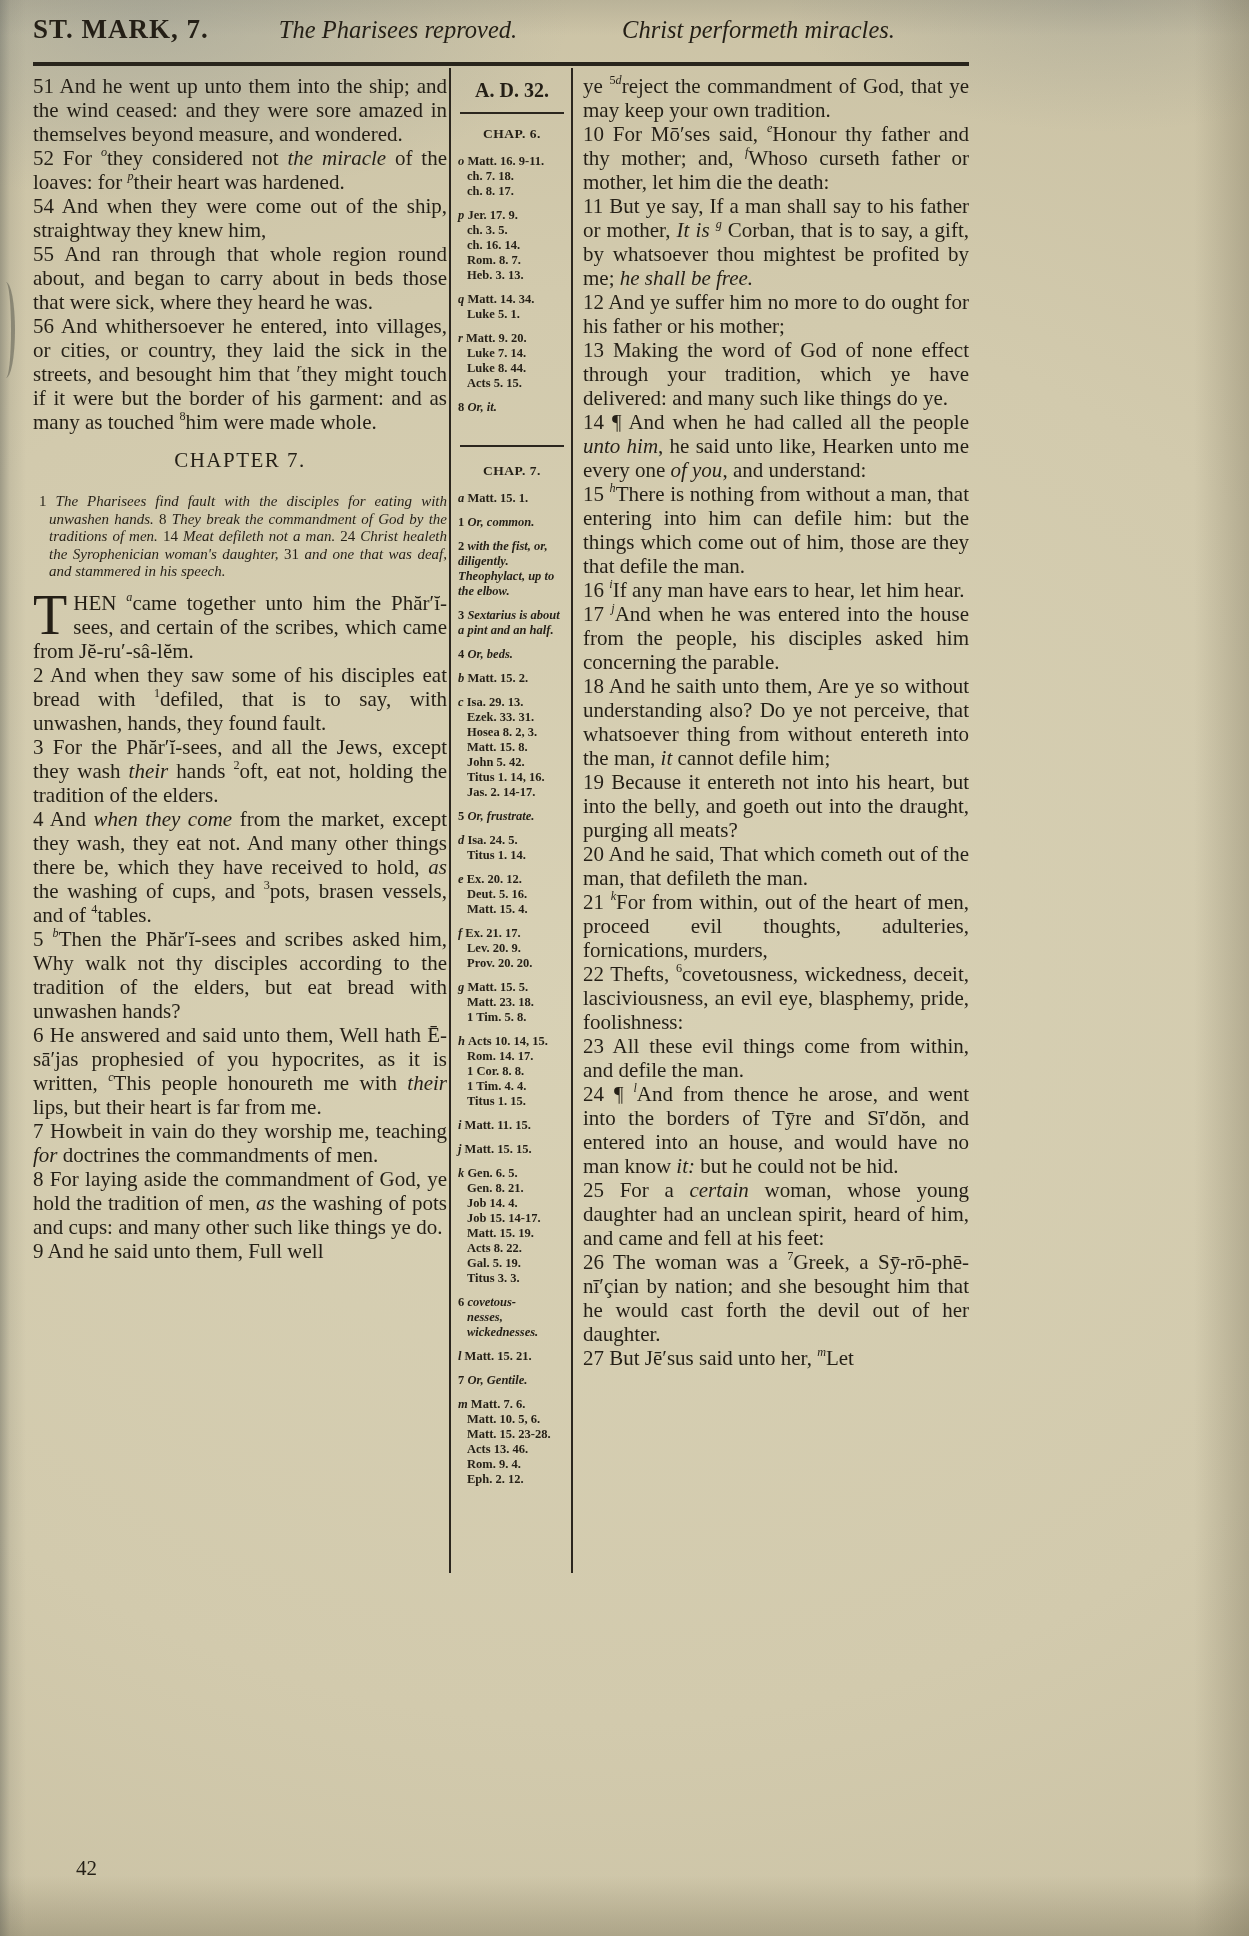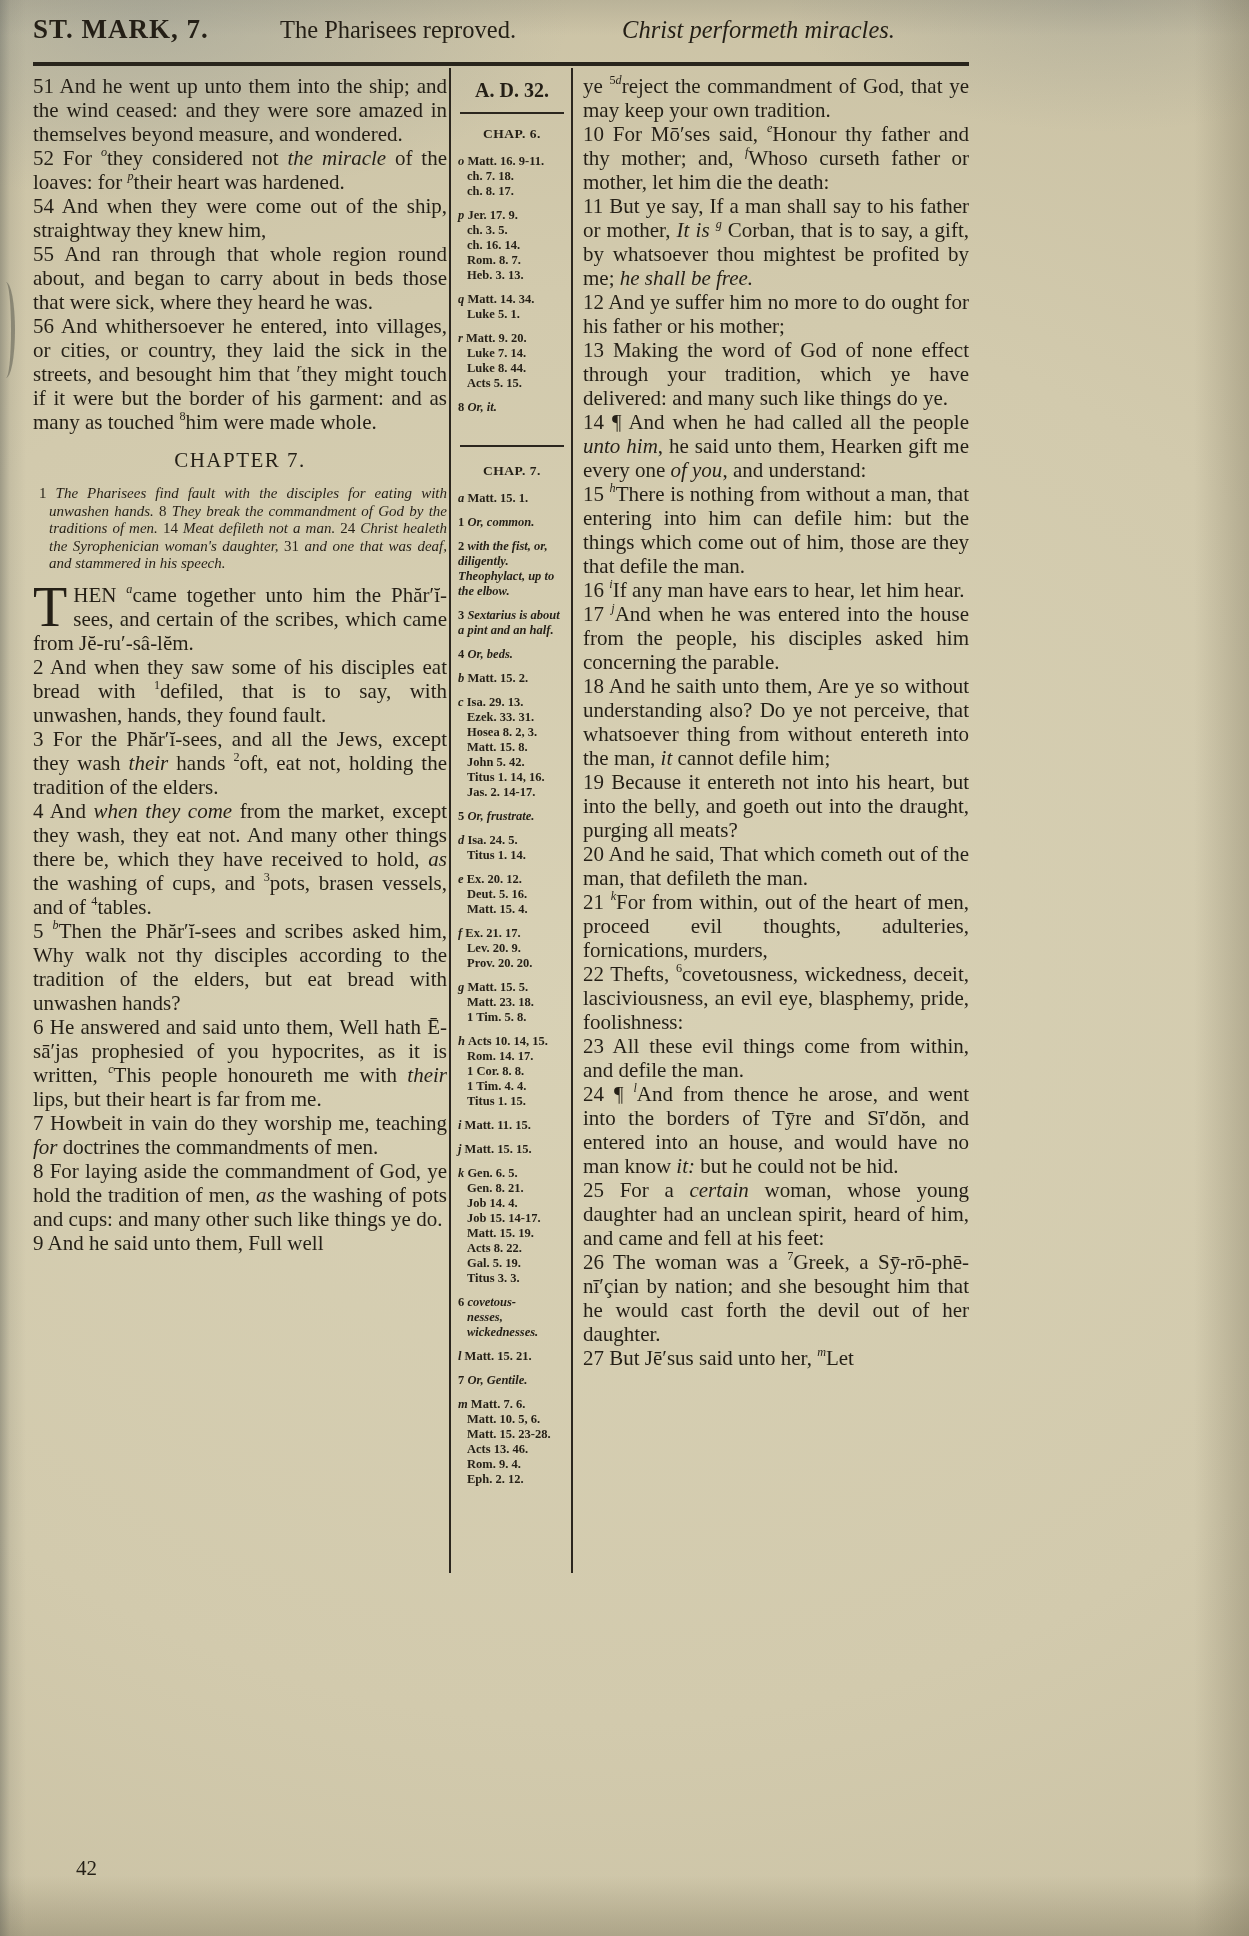--- a/index.html
+++ b/index.html
@@ -26,21 +26,21 @@
     border-right: 4px solid rgba(52,54,50,0.40);
     border-radius: 0 60% 60% 0 / 0 50% 50% 0;
   }
   .textblock { position: absolute; left: 33px; top: 14px; width: 936px; }
 
   .runhead {
     display: flex; align-items: baseline;
     border-bottom: 4px solid #29251c; padding-bottom: 17px;
   }
   .book-title { width: 215px; font-weight: bold; font-size: 27px; letter-spacing: 1px; }
-  .head-left  { width: 300px; text-align: center; font-size: 24.5px; }
+  .head-left  { width: 300px; text-align: center; font-style: italic; font-size: 24.5px; }
   .head-right { flex: 1; text-align: center; font-style: italic; font-size: 24.5px; }
 
   .columns { display: flex; margin-top: 2px; }
   .col-left  { width: 414px; padding-top: 6px; }
   .col-right { flex: 1; padding-left: 8px; padding-top: 6px; }
 
   .col-center {
     width: 124px; margin: 0 2px;
     border-left: 2px solid #2b261e; border-right: 2px solid #2b261e;
     padding: 8px 5px 0 7px;
@@ -54,21 +54,21 @@
   sup { font-size: 0.58em; line-height: 0; position: relative; top: -1px; }
   .dropcap {
     float: left; font-size: 56px; line-height: 44px;
     padding: 2px 6px 0 0; font-style: normal;
   }
   h2.chapter-heading {
     margin: 14px 0 6px; font-weight: normal; font-size: 21px;
     letter-spacing: 1.5px; text-align: center;
   }
   .summary {
-    margin: 12px 0 10px; font-size: 15px; line-height: 17.5px;
+    margin: 20px 0 10px; font-size: 15px; line-height: 17.5px;
     text-align: justify; padding-left: 16px; text-indent: -10px;
   }
 
   .margin-date { text-align: center; font-size: 20px; font-weight: bold; padding: 2px 0 6px; }
   .margin-rule { border-top: 2px solid #2b261e; margin: 4px 2px 12px; }
   .margin-rule.section-sep { margin: 30px 2px 16px; }
   .margin-chap-label { text-align: center; font-size: 13.5px; font-weight: bold; letter-spacing: 0.5px; margin: 4px 0 12px; }
   .margin-entry { margin-bottom: 9px; font-weight: bold; }
   .margin-entry .marker { font-style: normal; }
   .margin-entry .marker.it { font-style: italic; }
@@ -237,21 +237,21 @@
             </div>
           </div>
       </aside>
 
       <section class="col-right" id="right-col">
           <p class="verse"><span>ye </span><sup>5</sup><sup class="it">d</sup><span>reject the commandment of God, that ye may keep your own tradition.</span></p>
           <p class="verse"><span>10 For Mō′ses said, </span><sup class="it">e</sup><span>Honour thy father and thy mother; and, </span><sup class="it">f</sup><span>Whoso curseth father or mother, let him die the death:</span></p>
           <p class="verse"><span>11 But ye say, If a man shall say to his father or mother, </span><span class="it">It is </span><sup class="it">g</sup><span> Corban, that is to say, a gift, by whatsoever thou mightest be profited by me; </span><span class="it">he shall be free.</span></p>
           <p class="verse"><span>12 And ye suffer him no more to do ought for his father or his mother;</span></p>
           <p class="verse"><span>13 Making the word of God of none effect through your tradition, which ye have delivered: and many such like things do ye.</span></p>
-          <p class="verse"><span>14 ¶ And when he had called all the people </span><span class="it">unto him</span><span>, he said unto them, Hearken gift me every one </span><span class="it">of you</span><span>, and understand:</span></p>
+          <p class="verse"><span>14 ¶ And when he had called all the people </span><span class="it">unto him</span><span>, he said unto like, Hearken unto me every one </span><span class="it">of you</span><span>, and understand:</span></p>
           <p class="verse"><span>15 </span><sup class="it">h</sup><span>There is nothing from without a man, that entering into him can defile him: but the things which come out of him, those are they that defile the man.</span></p>
           <p class="verse"><span>16 </span><sup class="it">i</sup><span>If any man have ears to hear, let him hear.</span></p>
           <p class="verse"><span>17 </span><sup class="it">j</sup><span>And when he was entered into the house from the people, his disciples asked him concerning the parable.</span></p>
           <p class="verse"><span>18 And he saith unto them, Are ye so without understanding also? Do ye not perceive, that whatsoever thing from without entereth into the man, </span><span class="it">it</span><span> cannot defile him;</span></p>
           <p class="verse"><span>19 Because it entereth not into his heart, but into the belly, and goeth out into the draught, purging all meats?</span></p>
           <p class="verse"><span>20 And he said, That which cometh out of the man, that defileth the man.</span></p>
           <p class="verse"><span>21 </span><sup class="it">k</sup><span>For from within, out of the heart of men, proceed evil thoughts, adulteries, fornications, murders,</span></p>
           <p class="verse"><span>22 Thefts, </span><sup>6</sup><span>covetousness, wickedness, deceit, lasciviousness, an evil eye, blasphemy, pride, foolishness:</span></p>
           <p class="verse"><span>23 All these evil things come from within, and defile the man.</span></p>
           <p class="verse"><span>24 ¶ </span><sup class="it">l</sup><span>And from thence he arose, and went into the borders of Tȳre and Sī′dŏn, and entered into an house, and would have no man know </span><span class="it">it:</span><span> but he could not be hid.</span></p>

